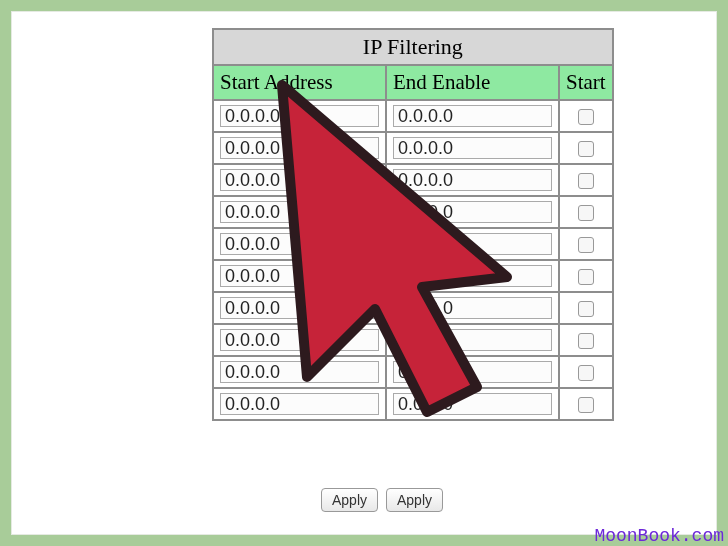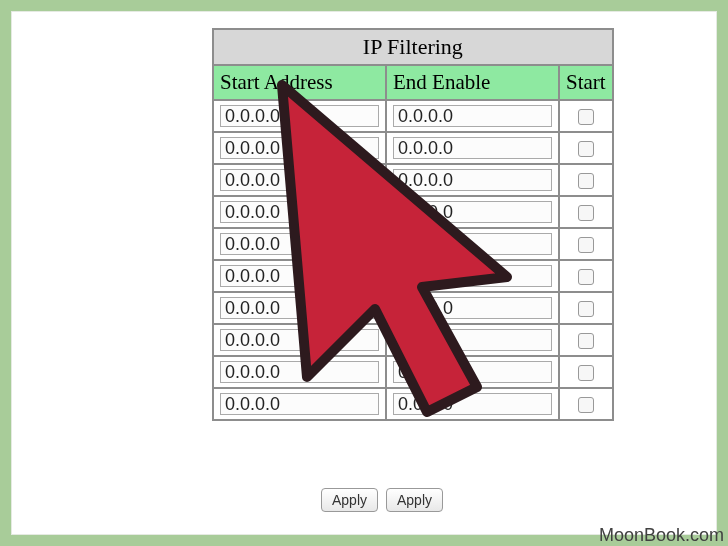--- a/index.html
+++ b/index.html
@@ -95,23 +95,23 @@
   .cursor-wrap {
     position: absolute;
     top: 65px;
     left: 255px;
     pointer-events: none;
   }
   .watermark {
     position: absolute;
     right: 4px;
     bottom: 0px;
-    font-family: Liberation Sans, sans-serif;
+    font-family: Liberation Mono, monospace;
     font-size: 18px;
-    color: #404040;
+    color: #6d28d9;
   }
 </style>
 </head>
 <body>
 
 <div class="inner">
   <div class="content">
 
     <table class="ipfilter">
       <tbody>

